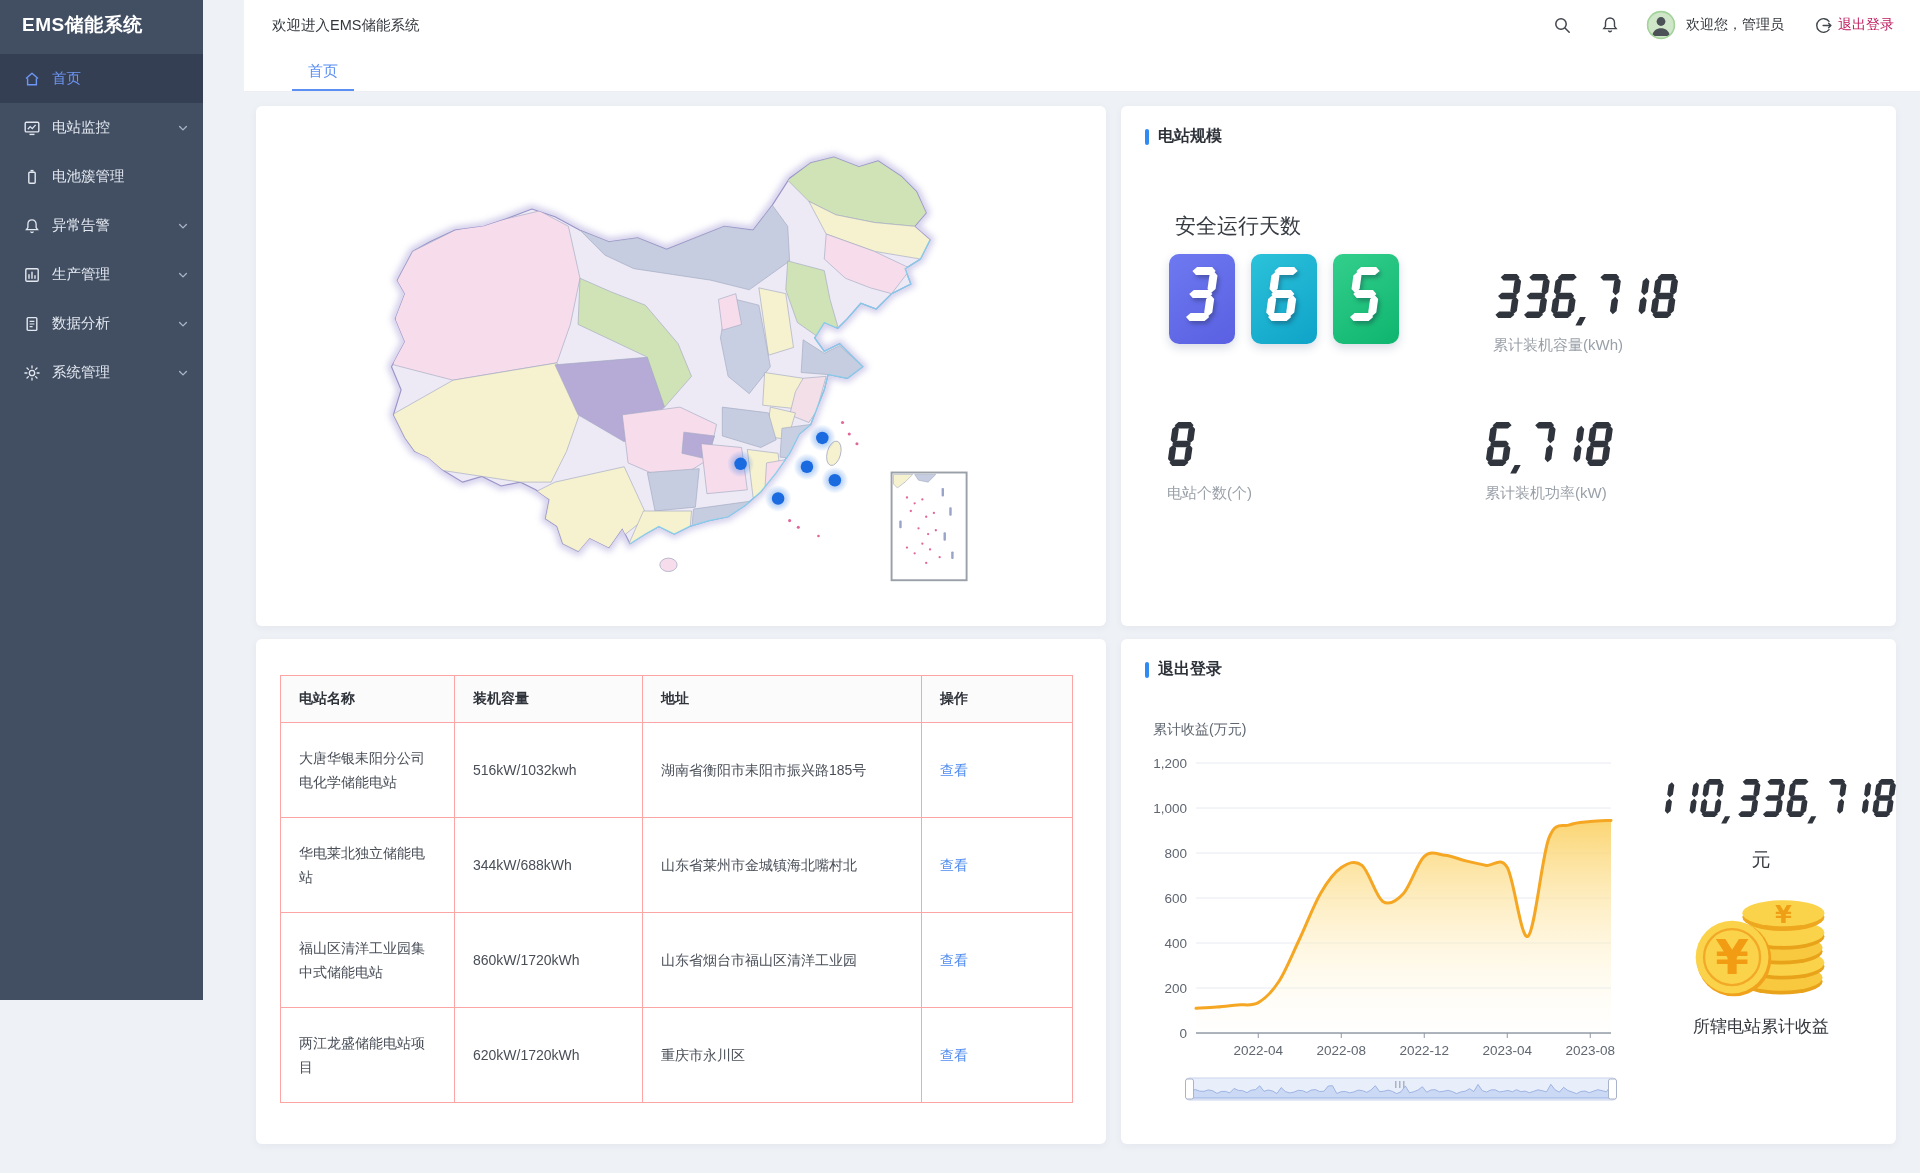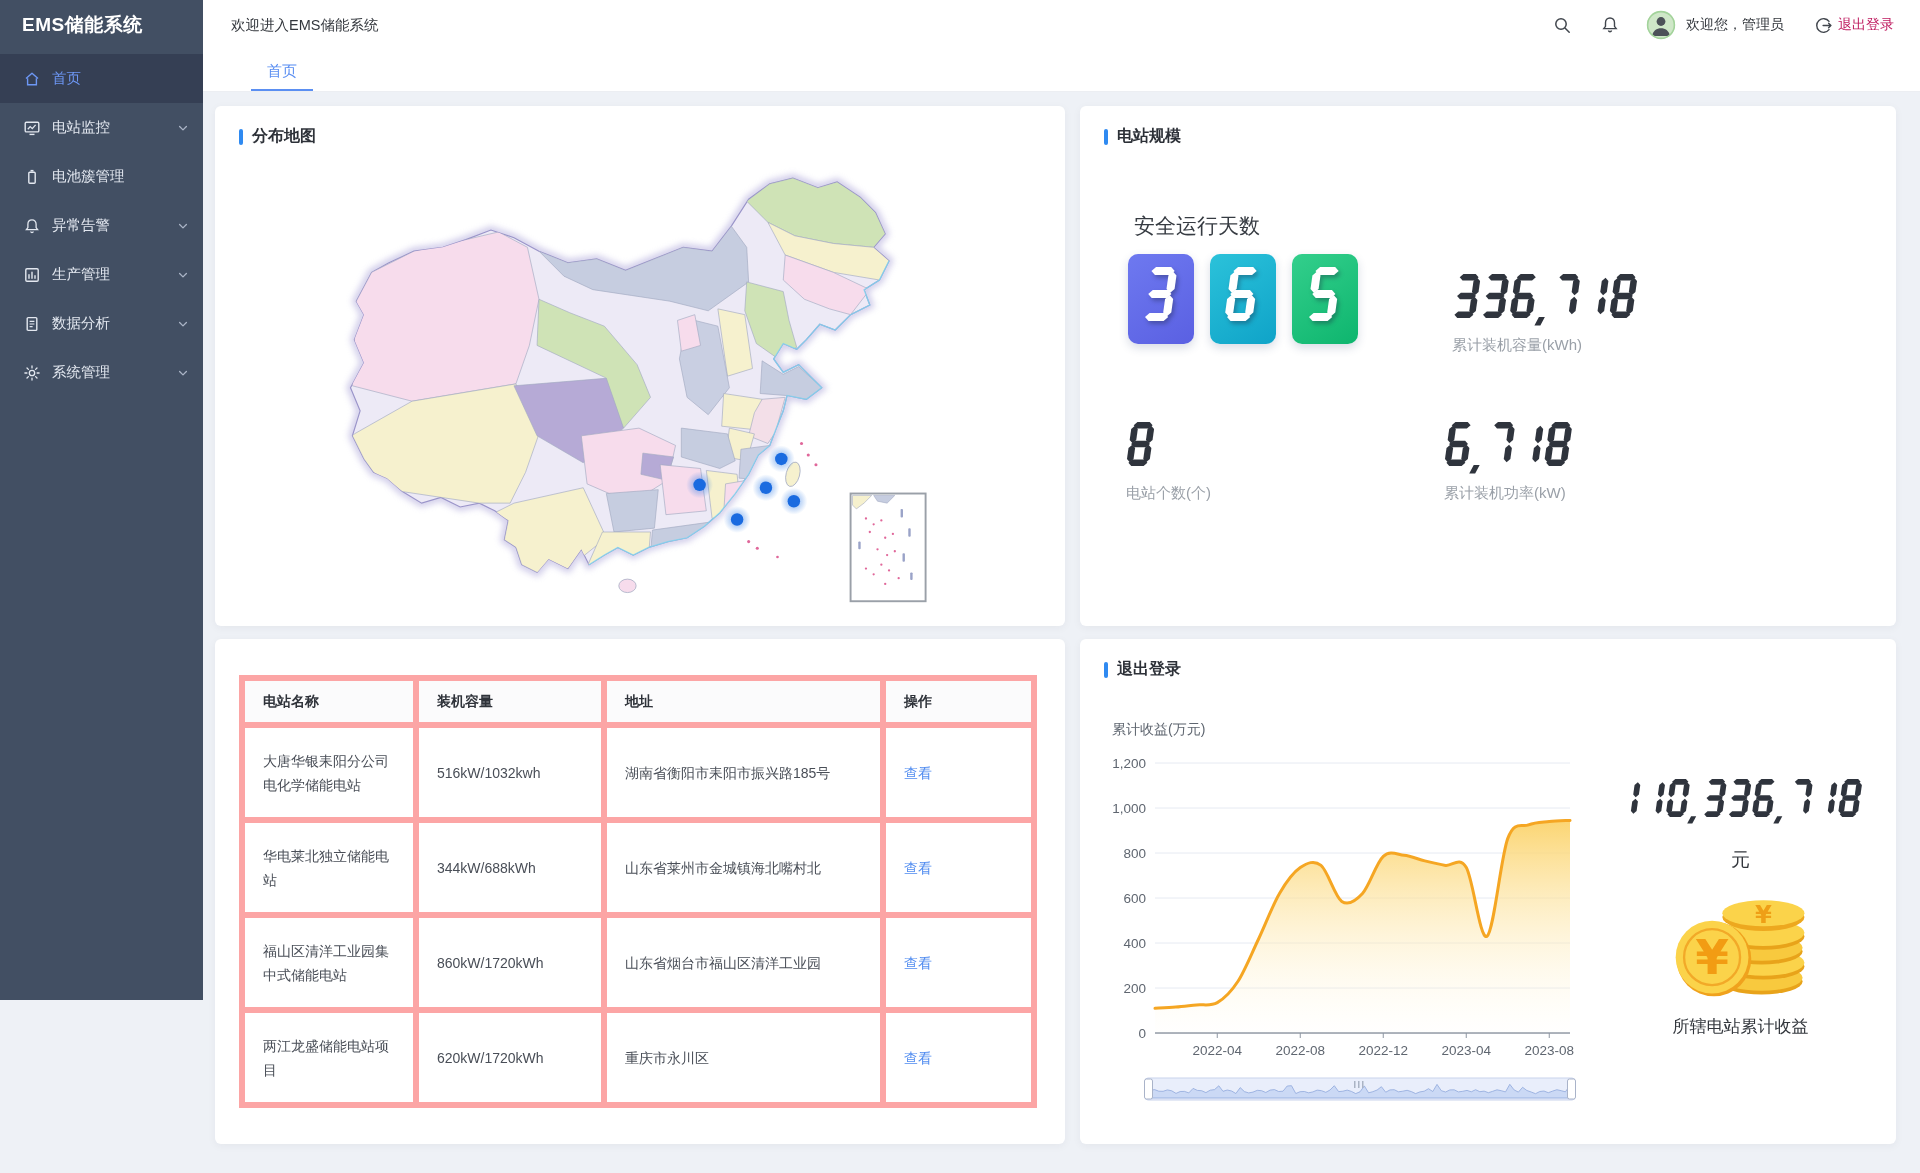--- a/index.html
+++ b/index.html
@@ -1,18 +1,18 @@
 <!DOCTYPE html>
 <html><head>
 <meta charset="utf-8">
 <style>
   * { margin:0; padding:0; box-sizing:border-box; }
   html,body { width:1920px; height:1173px; overflow:hidden;
     font-family:"Liberation Sans","DejaVu Sans",sans-serif; background:#eef1f6; color:#303133; }
-  .app { display:flex; width:1920px; height:1000px; }
+  .app { display:flex; width:1920px; height:1000px;gap:41px; }
 
   
   .sidebar { width:203px; background:#424f63; flex:none; display:flex; flex-direction:column; }
   .logo { height:50px; line-height:50px; padding-left:22px; color:#fff; font-size:19px; font-weight:bold; letter-spacing:.5px; }
   .menu { margin-top:4px; }
   .menu-item { height:49px; display:flex; align-items:center; padding:0 14px 0 23px; color:#e3e8f0; font-size:14.5px; cursor:pointer; position:relative; }
   .menu-item.active { background:#353f54; color:#6d97f5; }
   .menu-item .mi-icon { width:18px; height:18px; margin-right:11px; flex:none; color:inherit; }
   .menu-item .mi-icon svg { width:18px; height:18px; display:block; }
   .menu-item .chev { margin-left:auto; width:12px; height:12px; color:#aab4c6; }
@@ -52,21 +52,21 @@
   .tile svg { filter:drop-shadow(2px 3px 2px rgba(25,35,60,.35)); }
   .stat { position:absolute; }
   .stat .seg-num { display:block; line-height:0; }
   .stat .stat-label { margin-top:9px; font-size:15px; color:#9aa0a8; }
   .stat-capacity { left:372px; top:168px; }
   .stat-count { left:46px; top:316px; }
   .stat-power { left:364px; top:316px; }
 
   
   .stable { margin-top:16px; border-collapse:collapse; width:792px; table-layout:fixed; font-size:14px; }
-  .stable th, .stable td { border:6px solid #fca5a5; text-align:left; padding:10px 18px; vertical-align:middle; color:#494e57; }
+  .stable th, .stable td { border:1px solid #fca5a5; text-align:left; padding:10px 18px; vertical-align:middle; color:#494e57; }
   .stable th { height:47px; color:#2f333a; font-weight:bold; background:#fbfbfc; }
   .stable td { height:95px; line-height:24px; }
   .stable .link { color:#4f8bf0; cursor:pointer; }
 
   
   .rev-body { position:absolute; left:24px; right:24px; top:66px; bottom:0; }
   .axis-title { position:absolute; left:8px; top:16px; font-size:14px; color:#5f6670; }
   .rev-chart { position:absolute; left:0; top:44px; }
   .brush { position:absolute; left:40px; top:370px; width:432px; height:28px; cursor:ew-resize; }
   .rev-right { position:absolute; left:505px; right:0; top:0; text-align:center; }
@@ -222,24 +222,20 @@
 
     <div class="tabbar">
       <div class="tab active">
         <span>首页</span>
       </div>
     </div>
 
     <div class="content">
 
       <section class="card">
-        <div class="card-title">
-          <i class="bar"></i>
-          <span>分布地图</span>
-        </div>
         <div class="map-wrap">
           <svg viewBox="0 0 660 470" width="650" height="452">
             <defs>
               <filter id="mapGlow" x="-12%" y="-12%" width="124%" height="124%">
                   <feGaussianBlur stdDeviation="3.5"></feGaussianBlur>
                 </filter>
               <radialGradient id="mGlow">
                   <stop offset="0%" stop-color="#2b78e4" stop-opacity=".55"></stop>
                   <stop offset="55%" stop-color="#2b78e4" stop-opacity=".28"></stop>
                   <stop offset="100%" stop-color="#2b78e4" stop-opacity="0"></stop>

